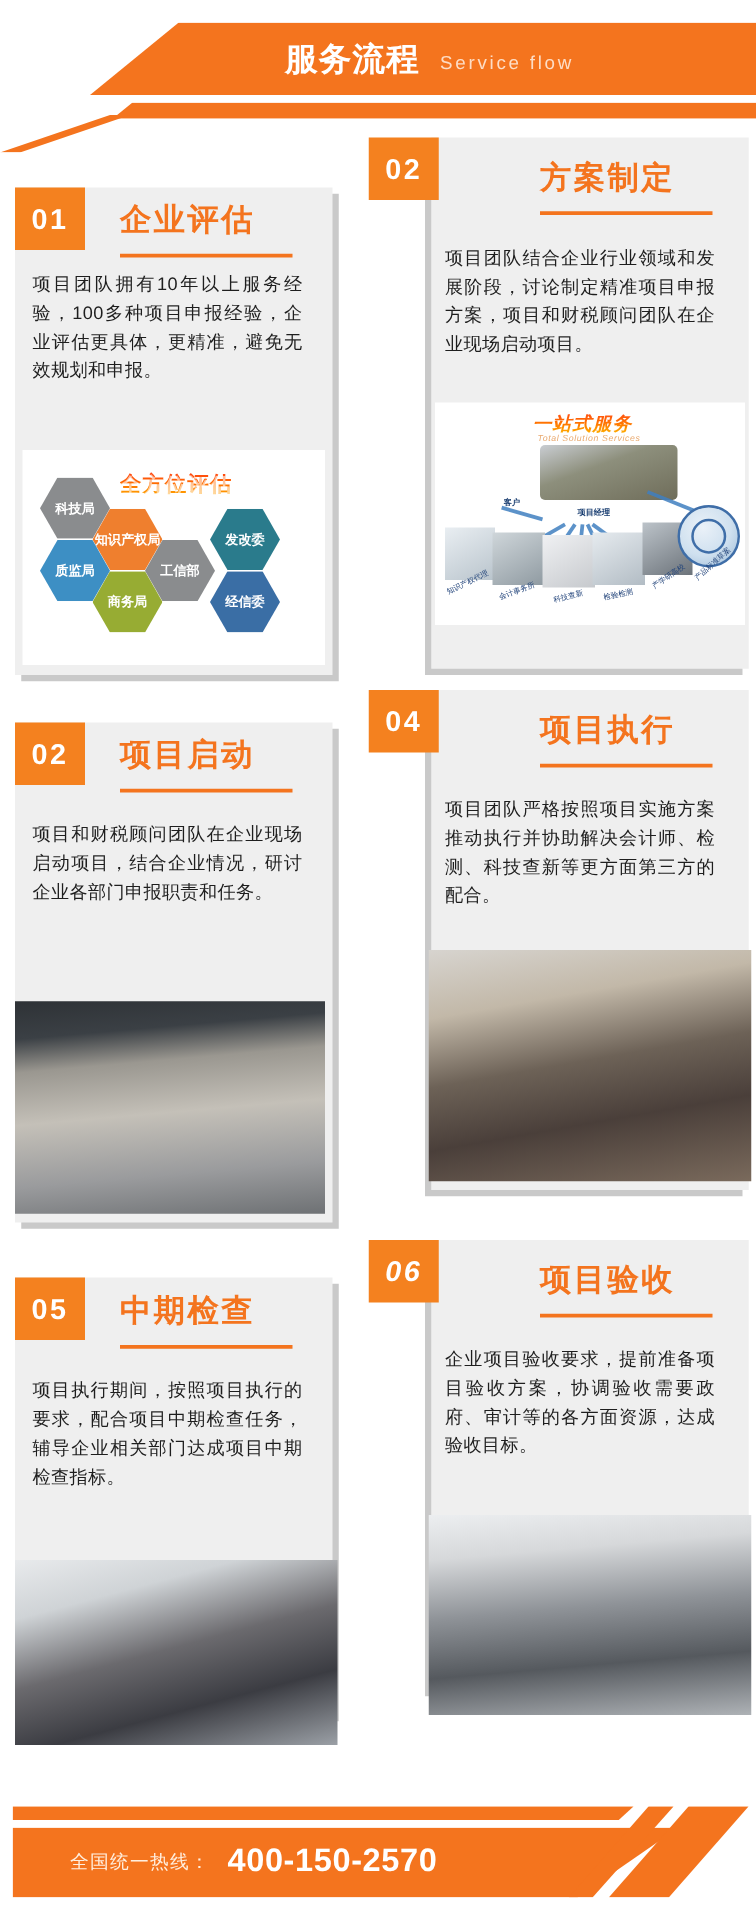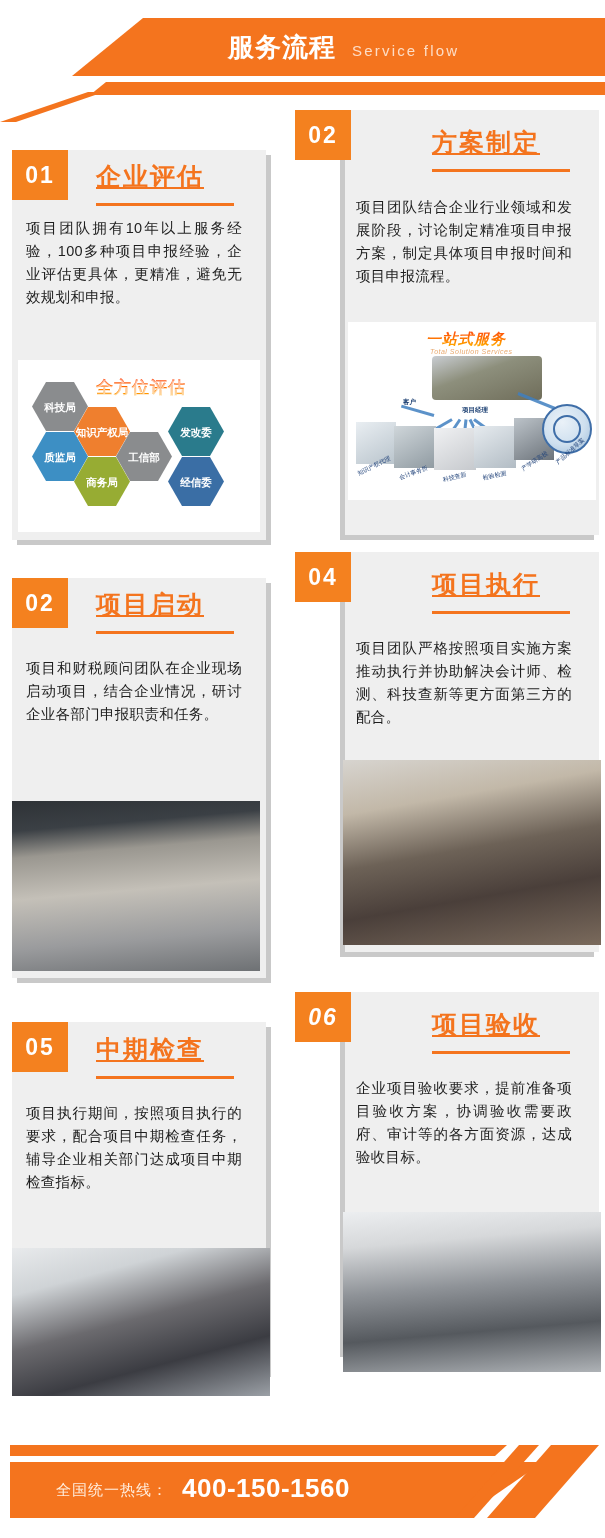--- a/index.html
+++ b/index.html
@@ -44,21 +44,21 @@
   .card.shadow-left{box-shadow:-5px 5px 0 0 #c9c9c9;}
 
   .badge{
     position:absolute;background:#F4811F;color:#fff;
     font-size:23px;font-weight:bold;letter-spacing:2px;
     display:flex;align-items:center;justify-content:center;
     width:56px;height:50px;z-index:6;
   }
   .c-title{
     position:absolute;color:#F4741E;font-weight:bold;
-    font-size:25px;letter-spacing:2px;white-space:nowrap;line-height:32px;text-decoration:underline;
+    font-size:25px;letter-spacing:2px;white-space:nowrap;line-height:32px;
   }
   .c-rule{position:absolute;height:3px;background:#F4741E;}
   .c-body{
     position:absolute;color:#1e1e1e;font-size:14.5px;line-height:23px;
     letter-spacing:0.3px;text-align:justify;
   }
 
   
   .photo{position:absolute;overflow:hidden;background:#b9bcc0;}
 
@@ -160,21 +160,21 @@
     <div class="hex" style="left:56px;top:97px;background:#97ac33;">商务局</div>
     <div class="hex" style="left:150px;top:47px;background:#2a7b8c;">发改委</div>
     <div class="hex" style="left:150px;top:97px;background:#3a6ea5;">经信委</div>
   </div>
 
   <div class="card shadow-left" style="left:345px;top:110px;width:254px;height:425px;">
   </div>
   <div class="badge" style="left:295px;top:110px;">02</div>
   <div class="c-title" style="left:432px;top:126px;">方案制定</div>
   <div class="c-rule" style="left:432px;top:169px;width:138px;"></div>
-  <div class="c-body" style="left:356px;top:196px;width:216px;">项目团队结合企业行业领域和发展阶段，讨论制定精准项目申报方案，制定具体项目申报时间和项目申报流程。</div>
+  <div class="c-body" style="left:356px;top:196px;width:216px;">项目团队结合企业行业领域和发展阶段，讨论制定精准项目申报方案，项目和财税顾问团队在企业现场启动项目。</div>
 
   <div class="oss" style="left:348px;top:322px;width:248px;height:178px;">
     <div class="oss-ttl" style="left:78px;top:8px;">一站式服务</div>
     <div class="oss-sub" style="left:82px;top:26px;">Total Solution Services</div>
 
     <div class="oss-hero" style="left:84px;top:34px;width:110px;height:44px;background:linear-gradient(160deg,#c9cdd2 0%,#8d8f7c 40%,#6f6d5a 100%);"></div>
 
     <div class="oss-lbl" style="left:55px;top:76px;">客户</div>
     <div class="oss-lbl" style="left:114px;top:84px;">项目经理</div>
 
@@ -244,16 +244,16 @@
   <div class="photo" style="left:343px;top:1212px;width:258px;height:160px;
        background:linear-gradient(175deg,#eceef0 0%,#d6d8da 20%,#8f9398 46%,#55595e 72%,#aeb2b6 100%);">
   </div>
 
   <div class="footer">
     <div class="ft-stripe"></div>
     <div class="ft-band"></div>
     <div class="ft-tailA"></div>
     <div class="ft-tailB"></div>
     <div class="ft-label">全国统一热线：</div>
-    <div class="ft-phone">400-150-1560</div>
+    <div class="ft-phone">400-150-2570</div>
   </div>
 
 </div>
 
 </body></html>

